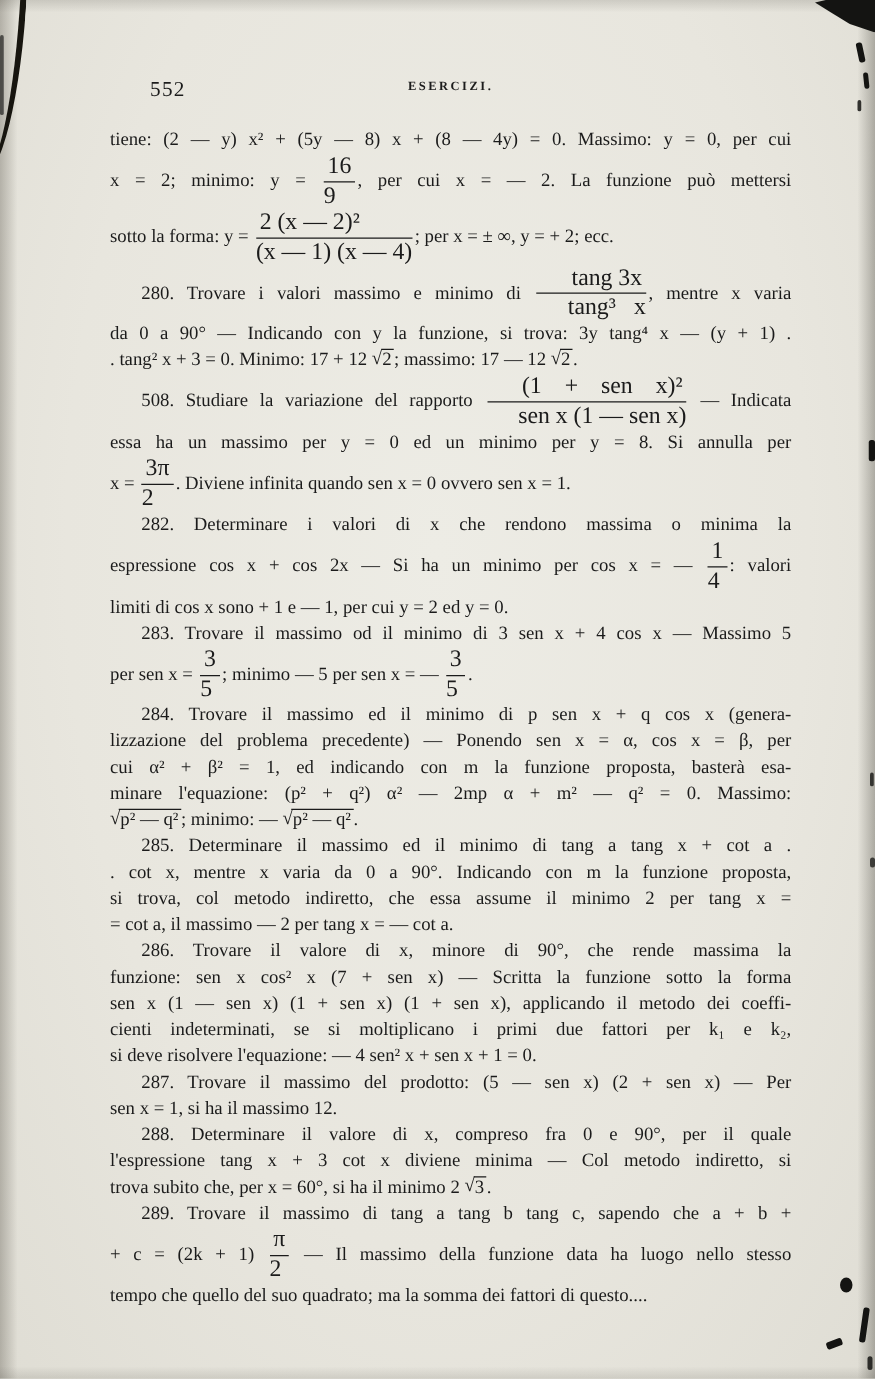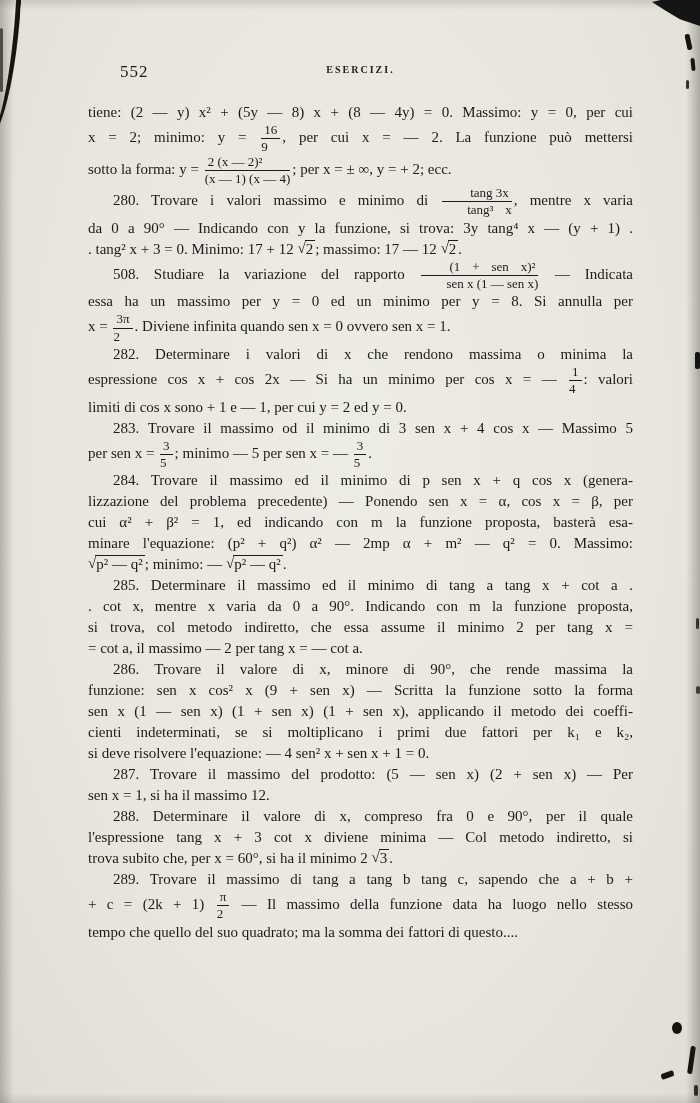--- a/index.html
+++ b/index.html
@@ -82,21 +82,21 @@
     font-size: 15px; line-height: 21px; color: #1b1b1b;
   }
   .para { margin: 0; }
   .line { text-align: justify; text-align-last: justify; }
   .line.last { text-align-last: left; }
   .line.indent { text-indent: 25px; }
   .b { font-weight: 400; }
 
   .frac {
     display: inline-block; vertical-align: middle; text-align: center;
-    font-size: 13px; line-height: 1.1; margin: 0 2px;
+    font-size: 19px; line-height: 1.1; margin: 0 2px;
   }
   .frac .num { display: block; border-bottom: 1px solid #1b1b1b; padding: 0 3px 1px; }
   .frac .den { display: block; padding-top: 1px; }
 
   .sqrt { white-space: nowrap; }
   .sqrt .rad { position: relative; top: -1px; margin-right: -1px; }
   .sqrt .radicand { border-top: 1px solid #1b1b1b; padding: 0 2px 0 1px; }
 </style>
 </head>
 <body>
@@ -160,21 +160,21 @@
         <div class="line last"><span class="sqrt"><span class="rad">√</span><span class="radicand">p² — q²</span></span>; minimo: — <span class="sqrt"><span class="rad">√</span><span class="radicand">p² — q²</span></span>.</div>
       </div>
       <div class="para">
         <div class="line indent"><span class="b">285.</span> Determinare il massimo ed il minimo di tang a tang x + cot a .</div>
         <div class="line">. cot x, mentre x varia da 0 a 90°. Indicando con m la funzione proposta,</div>
         <div class="line">si trova, col metodo indiretto, che essa assume il minimo 2 per tang x =</div>
         <div class="line last">= cot a, il massimo — 2 per tang x = — cot a.</div>
       </div>
       <div class="para">
         <div class="line indent"><span class="b">286.</span> Trovare il valore di x, minore di 90°, che rende massima la</div>
-        <div class="line">funzione: sen x cos² x (9 + sen x) — Scritta la funzione sotto la forma</div>
+        <div class="line">funzione: sen x cos² x (7 + sen x) — Scritta la funzione sotto la forma</div>
         <div class="line">sen x (1 — sen x) (1 + sen x) (1 + sen x), applicando il metodo dei coeffi-</div>
         <div class="line">cienti indeterminati, se si moltiplicano i primi due fattori per k₁ e k₂,</div>
         <div class="line last">si deve risolvere l'equazione: — 4 sen² x + sen x + 1 = 0.</div>
       </div>
       <div class="para">
         <div class="line indent"><span class="b">287.</span> Trovare il massimo del prodotto: (5 — sen x) (2 + sen x) — Per</div>
         <div class="line last">sen x = 1, si ha il massimo 12.</div>
       </div>
       <div class="para">
         <div class="line indent"><span class="b">288.</span> Determinare il valore di x, compreso fra 0 e 90°, per il quale</div>

